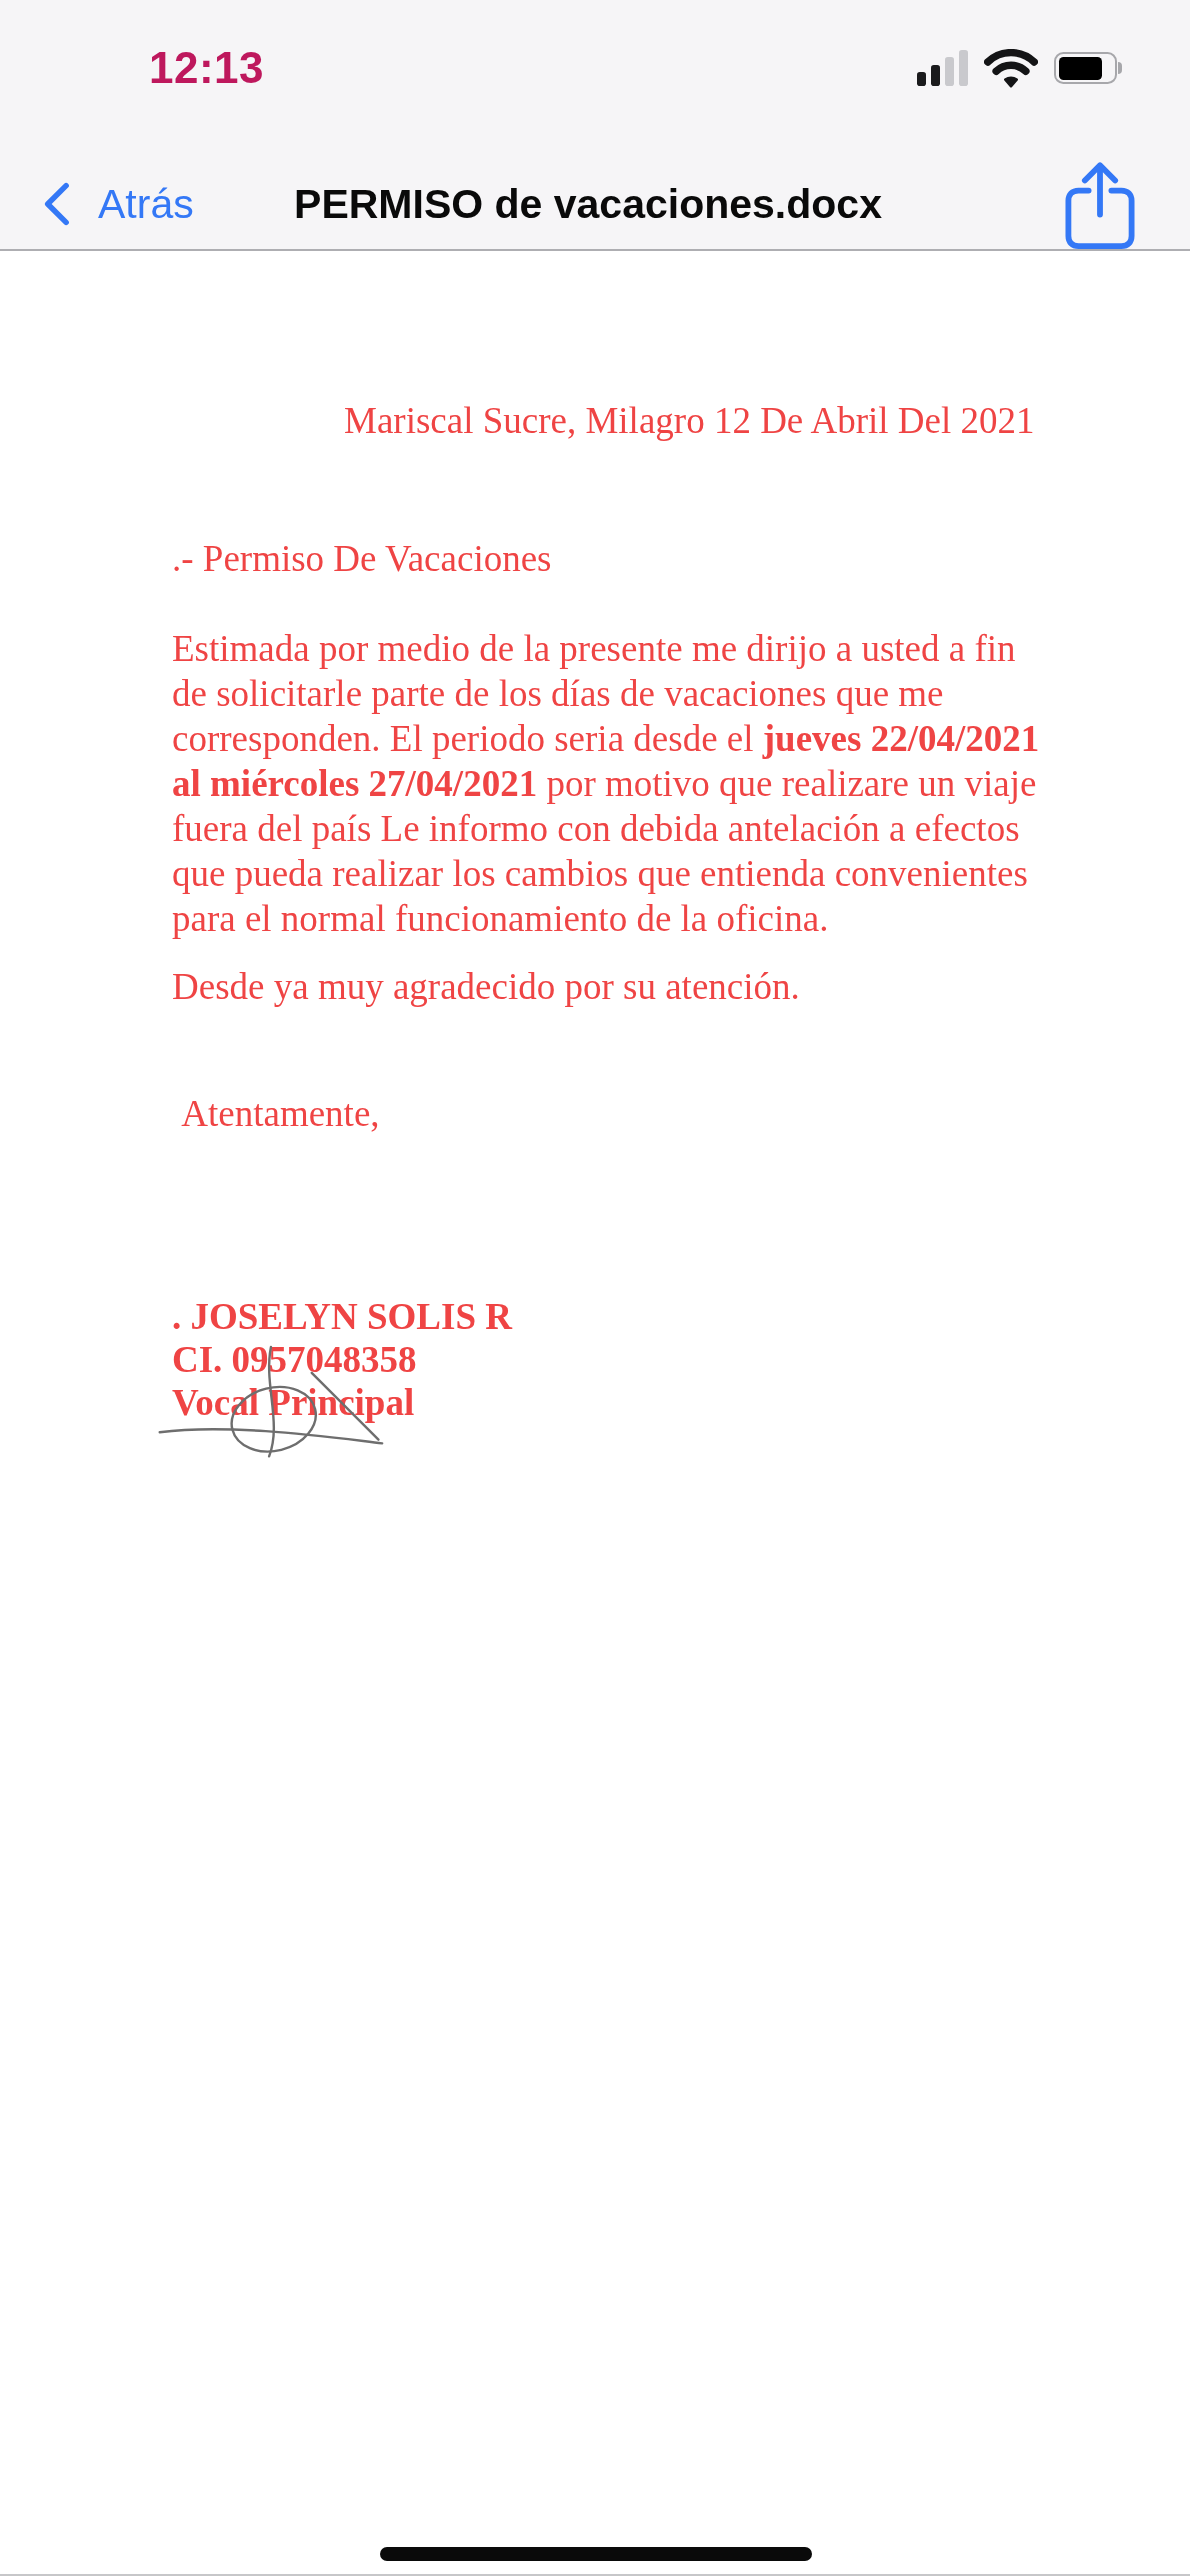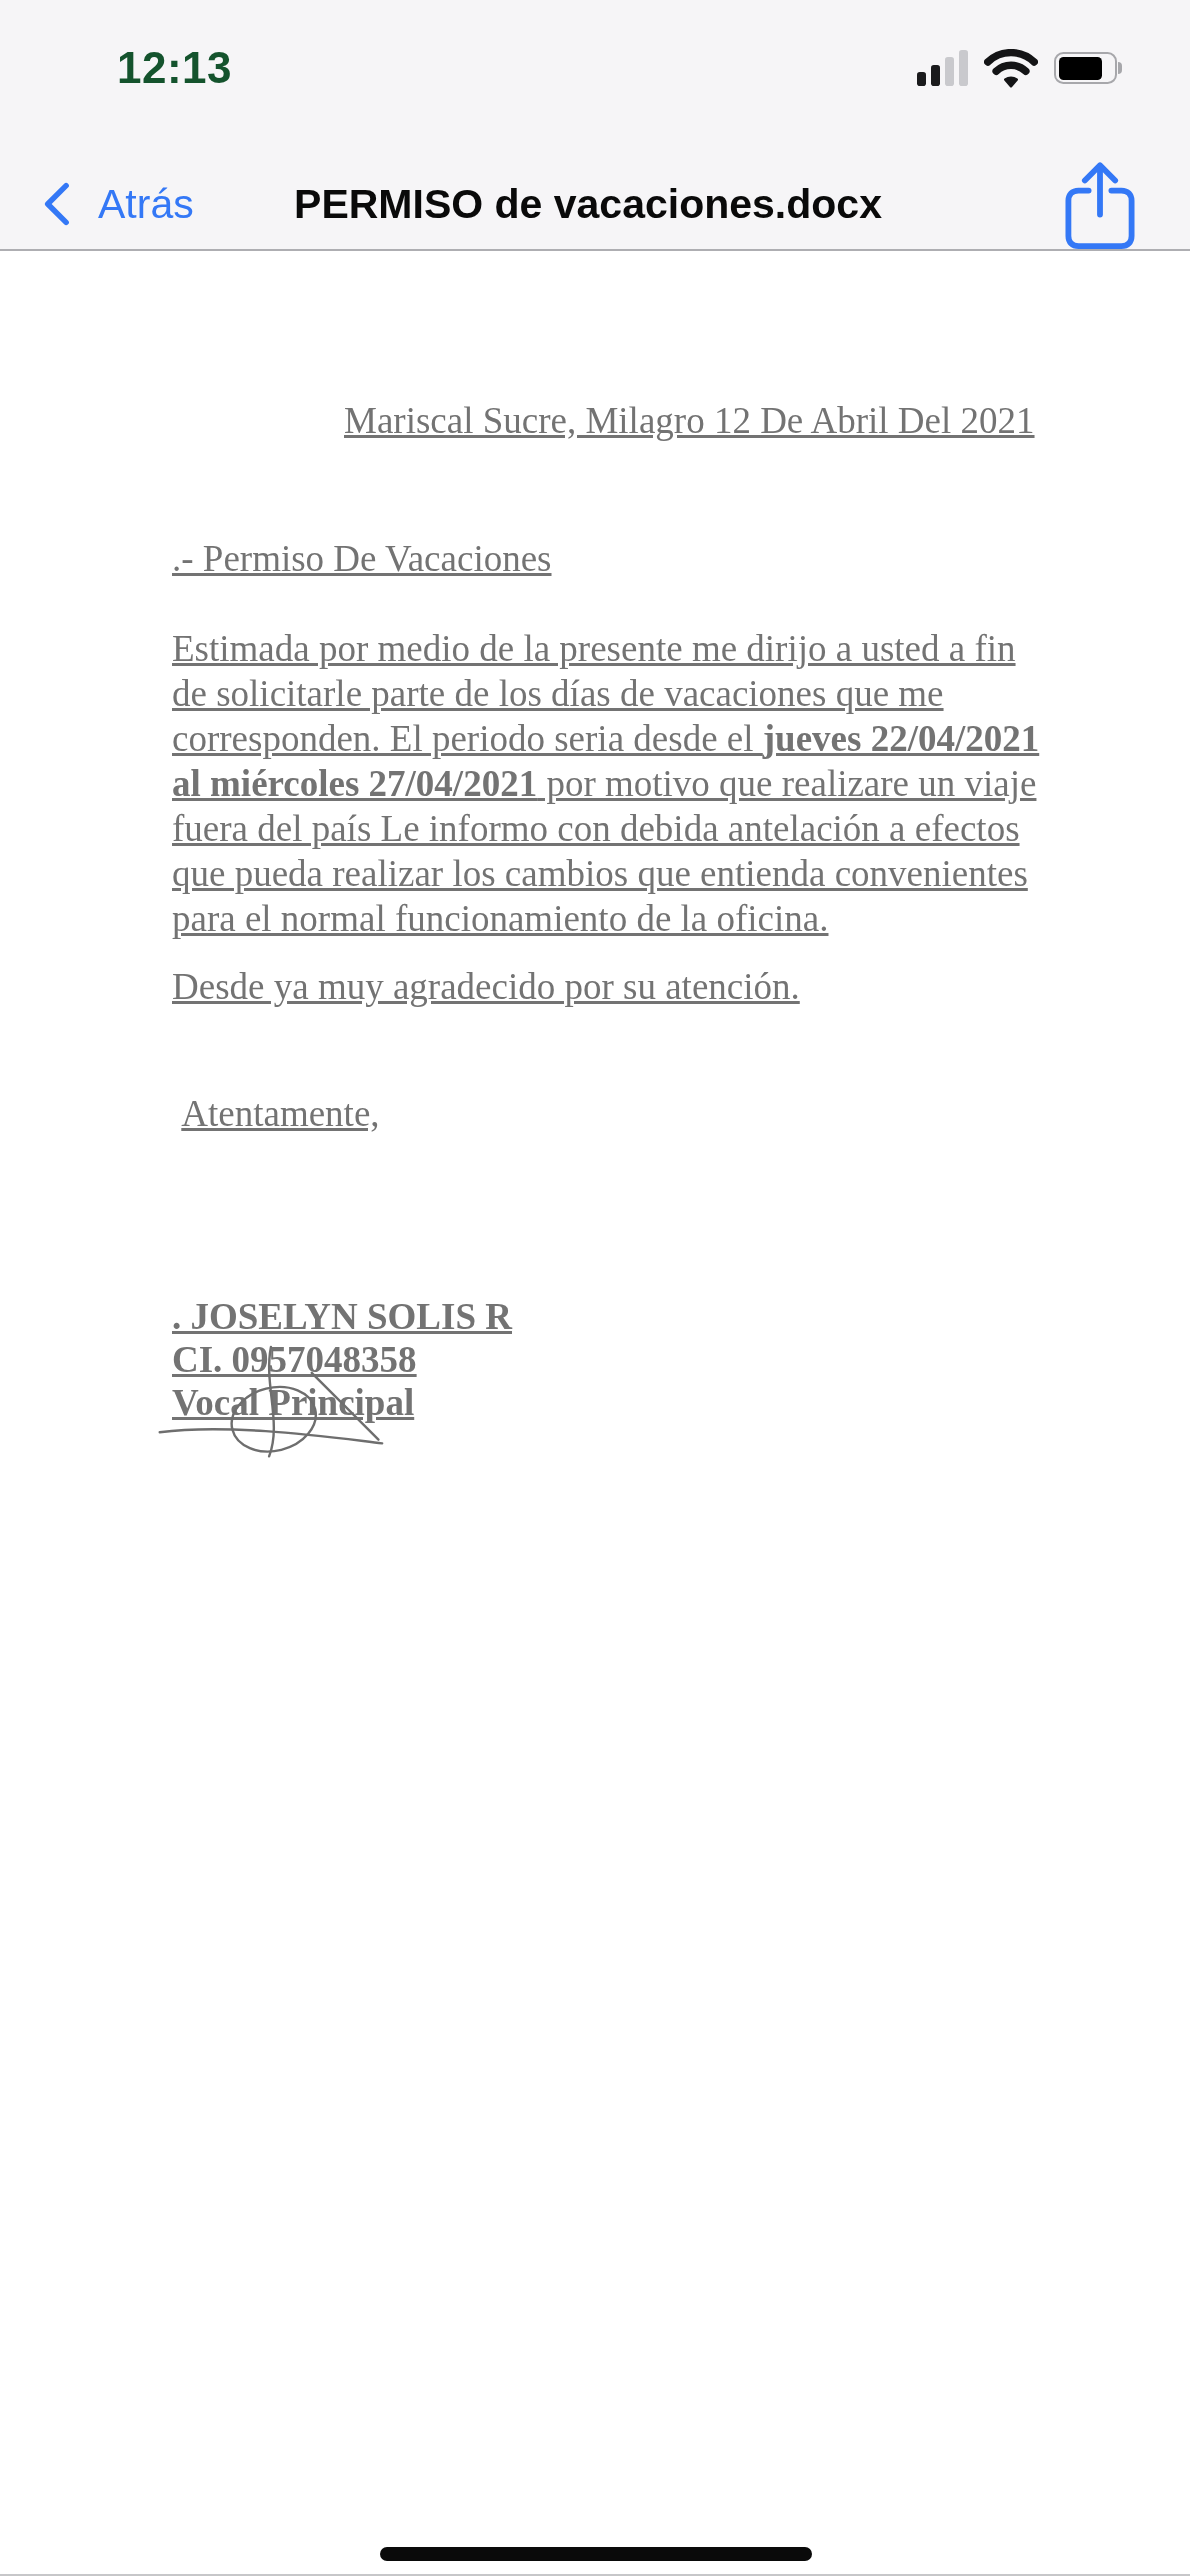--- a/index.html
+++ b/index.html
@@ -11,21 +11,21 @@
 
   
   .topbar {
     position: absolute; top: 0; left: 0; right: 0; height: 251px;
     background: #f6f5f7; border-bottom: 2.8px solid #aeaeb2; box-sizing: border-box;
   }
   .statusbar {
     display: flex; justify-content: space-between; align-items: center;
     height: 96px; padding: 20.4px 74px 0 117px;
   }
-  .time { font-size: 44px; font-weight: 700; color: #14532d; letter-spacing: 0.5px; }
+  .time { font-size: 44px; font-weight: 700; color: #be185d; letter-spacing: 0.5px; margin-left: 32px; }
   .status-icons { display: flex; align-items: center; gap: 16px; }
   .signal { display: flex; align-items: flex-end; gap: 4.6px; }
   .signal i { display: block; width: 9.3px; border-radius: 2.8px; background: #1a1a1c; }
   .signal i.b1 { height: 14px; }
   .signal i.b2 { height: 21.3px; }
   .signal i.b3 { height: 29px; background: #c9c9cd; }
   .signal i.b4 { height: 36px; background: #c9c9cd; }
   .wifi svg { display: block; }
   .battery { position: relative; width: 63px; height: 32px;
     border: 2.8px solid #a7a7ab; border-radius: 9.3px; box-sizing: border-box; }
@@ -41,24 +41,24 @@
     font-size: 41px; cursor: pointer; z-index: 2; }
   .back svg { display: block; }
   .navtitle { position: absolute; left: 0; right: 15px; text-align: center;
     font-size: 41px; font-weight: 700; color: #0a0a0a; white-space: nowrap; }
   .share { cursor: pointer; z-index: 2; }
   .share svg { display: block; }
 
   
   .doc {
     position: absolute; top: 251px; left: 0; right: 0; bottom: 0;
-    background: #ffffff; color: #737373;
+    background: #ffffff; color: #ef4444;
     font-family: "Liberation Serif", "DejaVu Serif", serif;
     font-size: 37px; line-height: 45px;
-    padding: 147px 134px 0 172px; box-sizing: border-box; text-decoration: underline;
+    padding: 147px 134px 0 172px; box-sizing: border-box;
   }
   .date { padding-left: 172px; }
   .recipient { margin-top: 43px; }
   .subject { margin-top: 93px; }
   .body-p { margin-top: 45px; }
   .thanks { margin-top: 23px; }
   .closing { margin-top: 82px; padding-left: 9.3px; }
   .sig { margin-top: 159px; font-weight: 700; line-height: 43px; }
   .sig-svg { position: absolute; left: 130px; top: 1083px; width: 445px; height: 139px; }
 

